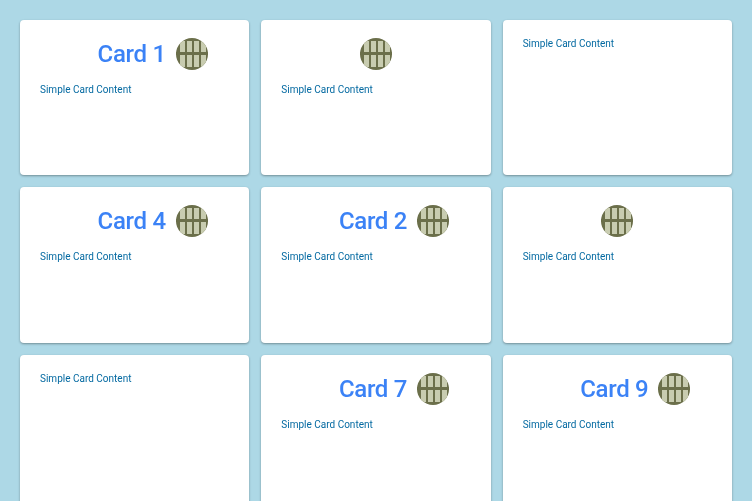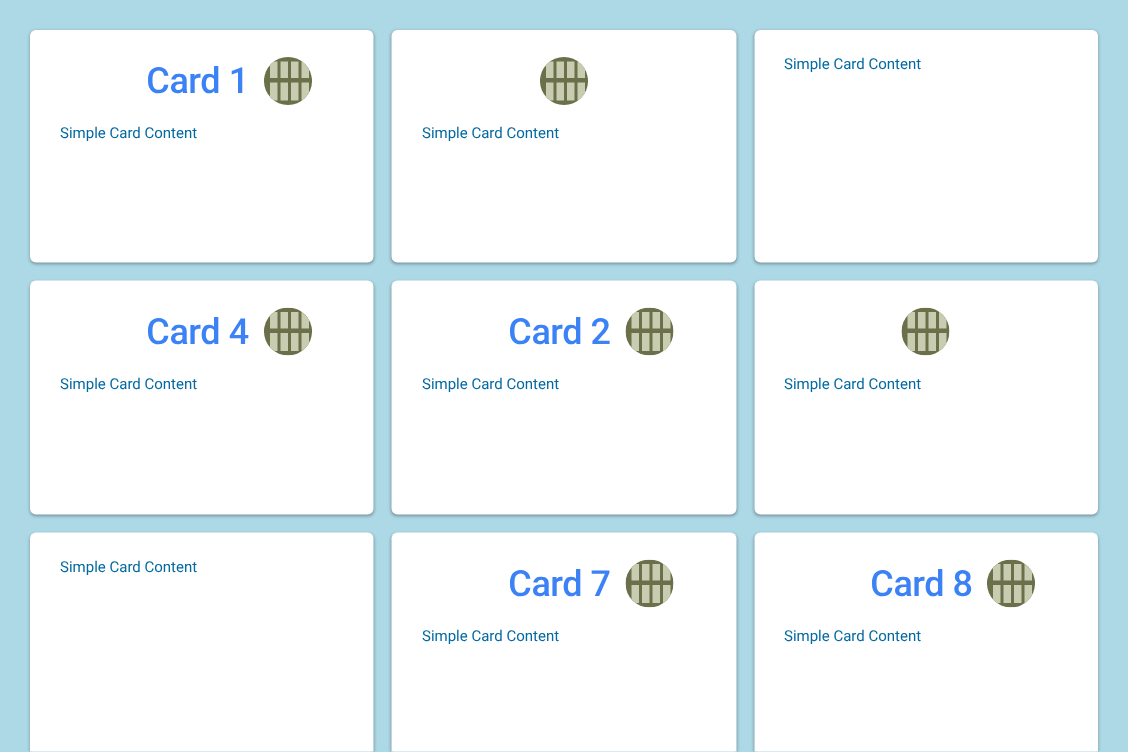--- a/index.html
+++ b/index.html
@@ -170,21 +170,21 @@
             <rect x="25" y="3" width="5" height="26" fill="#c8ccb0"></rect>
             <rect x="0" y="14" width="32" height="3" fill="#6b6f4a"></rect>
           </svg>
       </span>
     </div>
     <div class="card-content">Simple Card Content</div>
   </div>
 
   <div class="card">
     <div class="card-header">
-      <span class="card-title">Card 8</span>
+      <span class="card-title">Card 9</span>
       <span class="avatar">
         <svg viewBox="0 0 32 32">
             <rect width="32" height="32" fill="#6b6f4a"></rect>
             <rect x="4" y="3" width="5" height="26" fill="#c8ccb0"></rect>
             <rect x="11" y="3" width="5" height="26" fill="#c8ccb0"></rect>
             <rect x="18" y="3" width="5" height="26" fill="#c8ccb0"></rect>
             <rect x="25" y="3" width="5" height="26" fill="#c8ccb0"></rect>
             <rect x="0" y="14" width="32" height="3" fill="#6b6f4a"></rect>
           </svg>
       </span>

